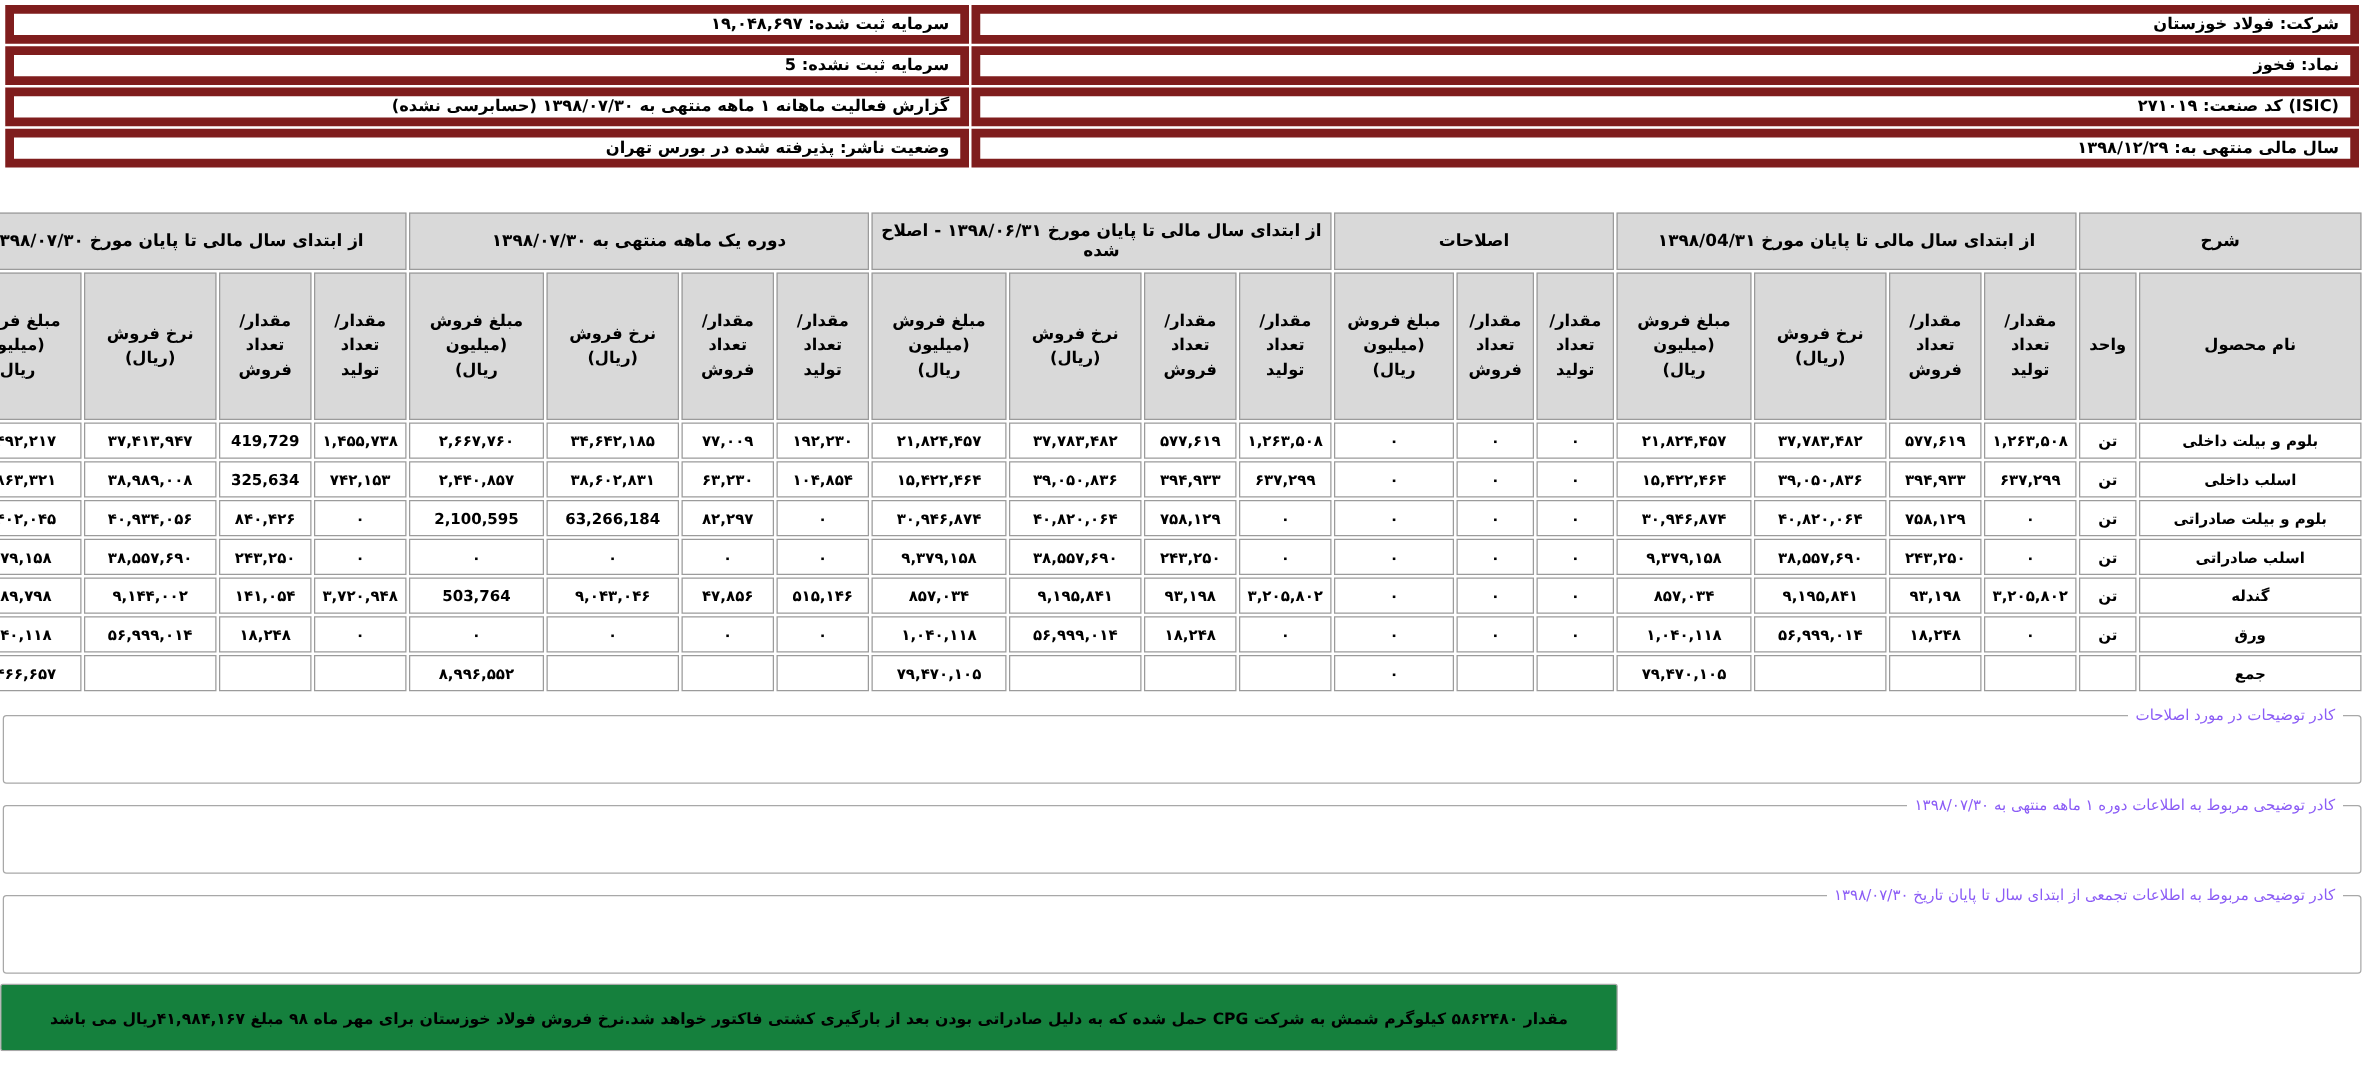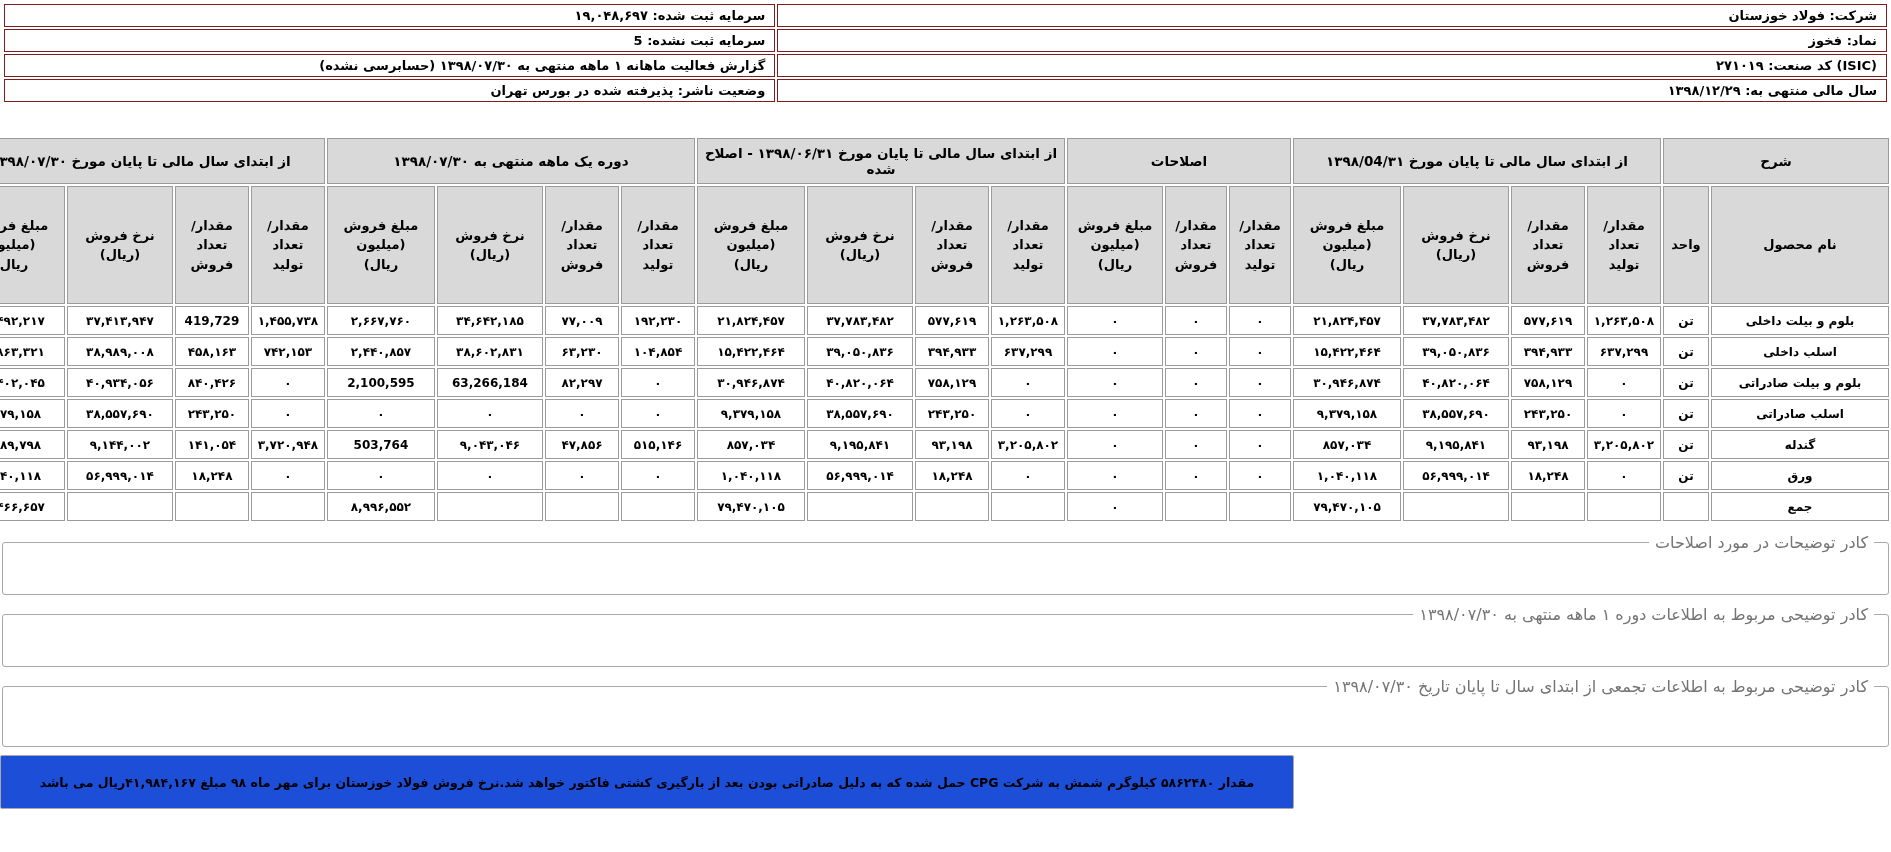--- a/index.html
+++ b/index.html
@@ -1,43 +1,43 @@
 <!DOCTYPE html>
 <html lang="fa" dir="rtl"><head>
 <meta charset="utf-8">
 <style>
   html,body{margin:0;padding:0;background:#fff;}
   body{width:1891px;font-family:"DejaVu Sans",sans-serif;direction:rtl;color:#000;}
 
   
   .info-table{width:1887px;margin:2px auto 0;border-collapse:separate;border-spacing:2px;table-layout:fixed;}
-  .info-table td{border:1px solid #7f1d1d;height:23px;padding:1px 9px;font-size:13px;font-weight:bold;
+  .info-table td{border:7px solid #7f1d1d;height:23px;padding:1px 9px;font-size:13px;font-weight:bold;
                  white-space:nowrap;overflow:hidden;background:#fff;box-sizing:border-box;}
   .info-table col.rcol{width:59%;}
   .info-table col.lcol{width:41%;}
 
   
   .main-table{width:1887px;margin:32px auto 0;border-collapse:separate;border-spacing:2px;table-layout:fixed;}
   .main-table th,.main-table td{border:1px solid #9b9b9b;box-sizing:border-box;text-align:center;vertical-align:middle;}
   .main-table th{background:#d9d9d9;font-weight:bold;}
   .main-table th.group{height:46px;font-size:13.5px;padding:2px 4px;}
   .main-table th.colhead{height:118px;font-size:13px;white-space:pre-line;padding:2px 1px;line-height:1.5;}
   .main-table td{height:29px;background:#fff;font-size:12px;font-weight:bold;white-space:nowrap;overflow:hidden;padding:0 3px;}
   col.c-name{width:178px}col.c-unit{width:46px}
   col.c-q{width:74px}col.c-r{width:106px}col.c-a{width:108px}
   col.c-qs{width:62px}col.c-as{width:96px}
 
   
   fieldset.note-box{border:1px solid #a8a8a8;border-radius:3px;margin:10px 2px 0;padding:0 8px;height:60px;background:#fff;}
-  fieldset.note-box legend{font-size:16px;font-weight:normal;color:#737373;padding:0 6px;margin-right:6px;}
+  fieldset.note-box legend{font-size:12px;font-weight:normal;color:#8b5cf6;padding:0 6px;margin-right:6px;}
   fieldset#note-cumulative{height:68px;}
 
   
   .footnote-box{width:1292px;height:52px;margin:8px auto 0 0;border:1px solid #a8a8a8;border-radius:2px;
-                display:flex;align-items:center;justify-content:center;background:#1d4ed8;}
+                display:flex;align-items:center;justify-content:center;background:#15803d;}
   .footnote-box span{font-size:12.5px;font-weight:bold;text-align:center;}
 </style>
 </head>
 <body>
 
 <table class="info-table">
   <colgroup>
       <col class="rcol">
       <col class="lcol">
     </colgroup>
@@ -178,21 +178,21 @@
         <td>۰</td>
         <td>۶۳۷,۲۹۹</td>
         <td>۳۹۴,۹۳۳</td>
         <td>۳۹,۰۵۰,۸۳۶</td>
         <td>۱۵,۴۲۲,۴۶۴</td>
         <td>۱۰۴,۸۵۴</td>
         <td>۶۳,۲۳۰</td>
         <td>۳۸,۶۰۲,۸۳۱</td>
         <td>۲,۴۴۰,۸۵۷</td>
         <td>۷۴۲,۱۵۳</td>
-        <td>۴۵۸,۱۶۳</td>
+        <td>325,634</td>
         <td>۳۸,۹۸۹,۰۰۸</td>
         <td>۱۷,۸۶۳,۳۲۱</td>
       </tr>
       <tr>
         <td>بلوم و بیلت صادراتی</td>
         <td>تن</td>
         <td>۰</td>
         <td>۷۵۸,۱۲۹</td>
         <td>۴۰,۸۲۰,۰۶۴</td>
         <td>۳۰,۹۴۶,۸۷۴</td>

